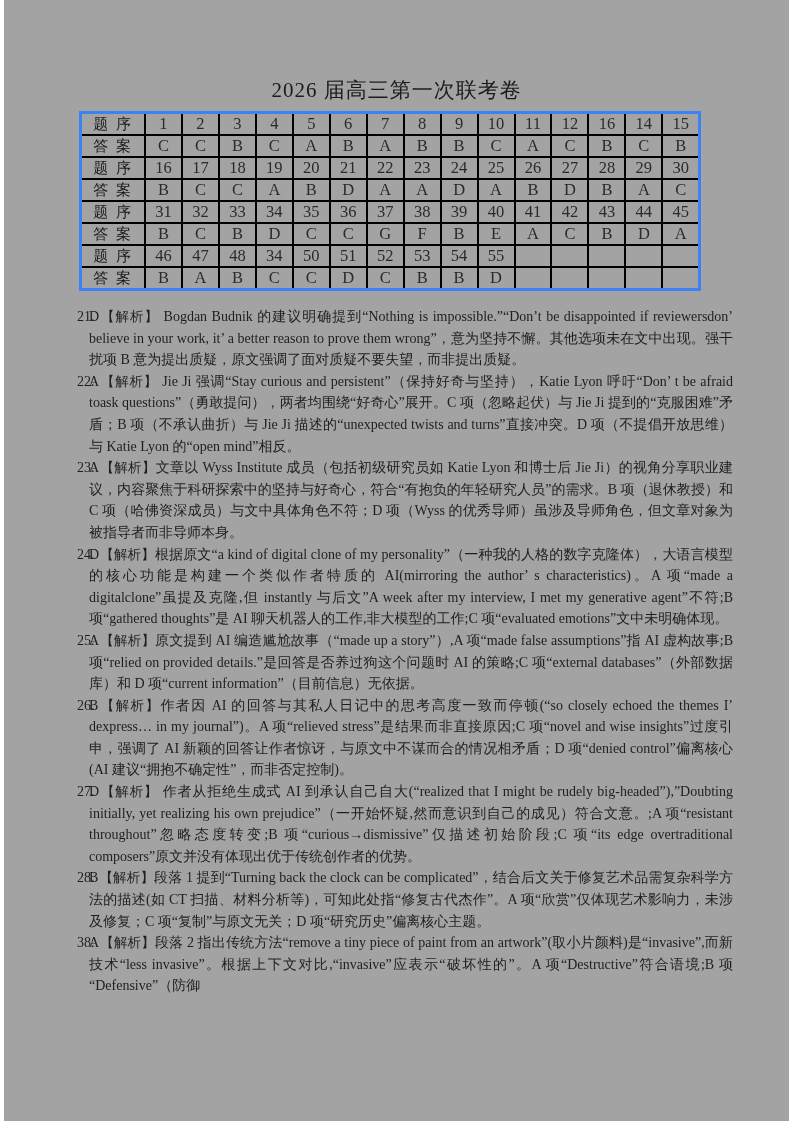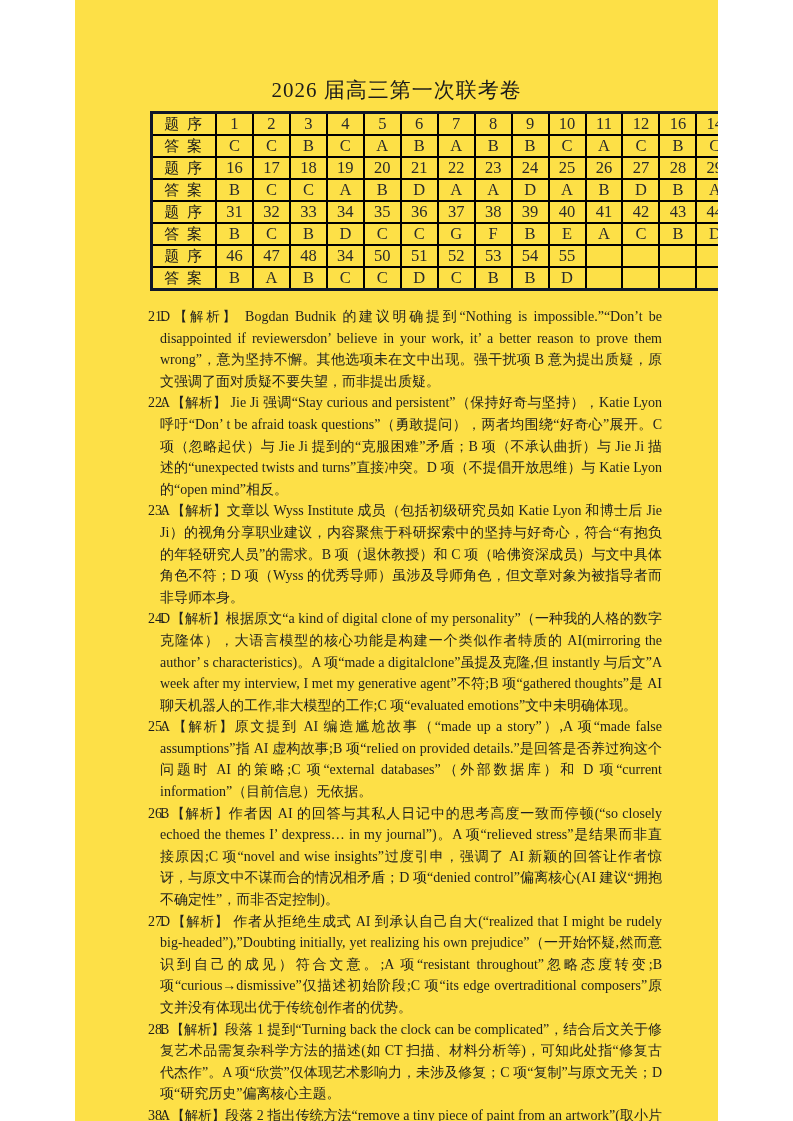--- a/index.html
+++ b/index.html
@@ -1,21 +1,21 @@
 <!DOCTYPE html>
 <html><head>
 <meta charset="utf-8">
 <style>
   html,body { margin:0; padding:0; background:#ffffff; }
   .page {
     position: relative;
-    width: 643px;
+    width: 785px;
     height: 1121px;
     margin: 0 auto;
-    background: #fde047;
+    background: #a3a3a3;
     color: #1c1c1c;
     font-family: "Liberation Serif", "DejaVu Serif", serif;
     overflow: hidden;
   }
   .exam-title {
     padding-top: 76px;
     text-align: center;
     font-size: 21px;
     letter-spacing: 1px;
     color: #1b1b1b;
@@ -27,21 +27,21 @@
     font-weight: bold;
     font-family: "Liberation Sans", "DejaVu Sans", sans-serif;
     letter-spacing: 2px;
     color: #000;
   }
   table.answer-table {
     margin: 7px 0 0 75px;
     width: 622px;
     border-collapse: collapse;
     table-layout: fixed;
-    border: 3px solid #0f172a;
+    border: 3px solid #3b82f6;
   }
   table.answer-table td {
     border: 2px solid #000;
     text-align: center;
     vertical-align: middle;
     height: 19.6px;
     padding: 0;
     font-size: 16.5px;
     color: #2a2a2a;
     overflow: hidden;

